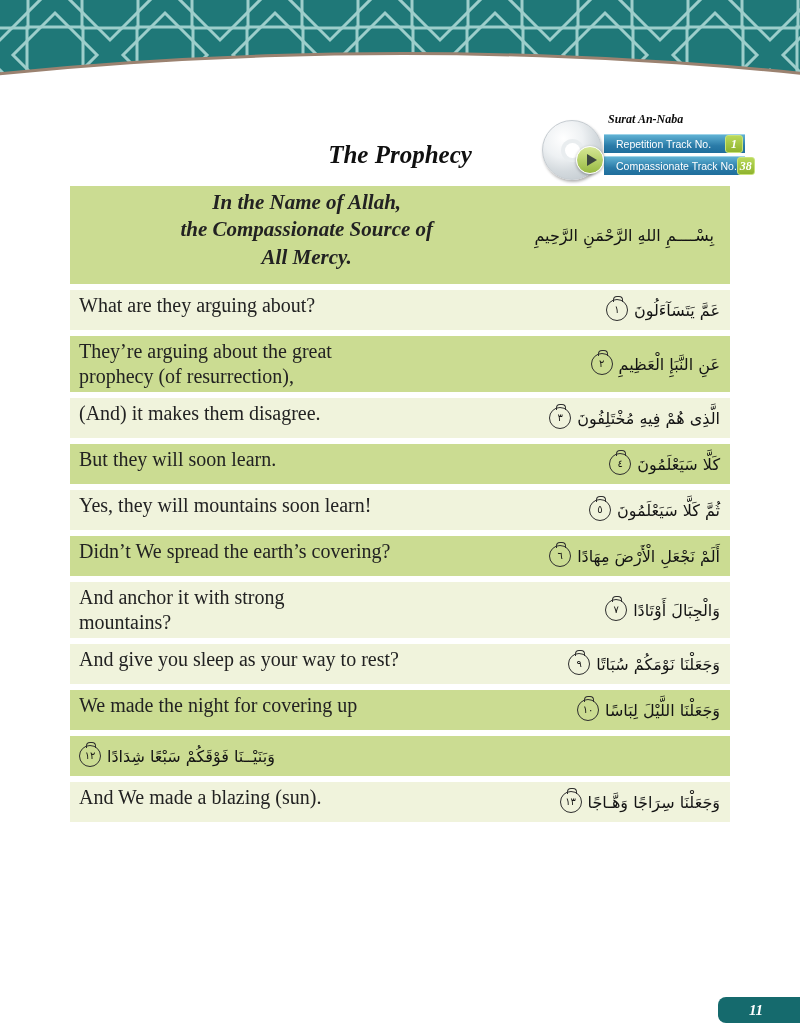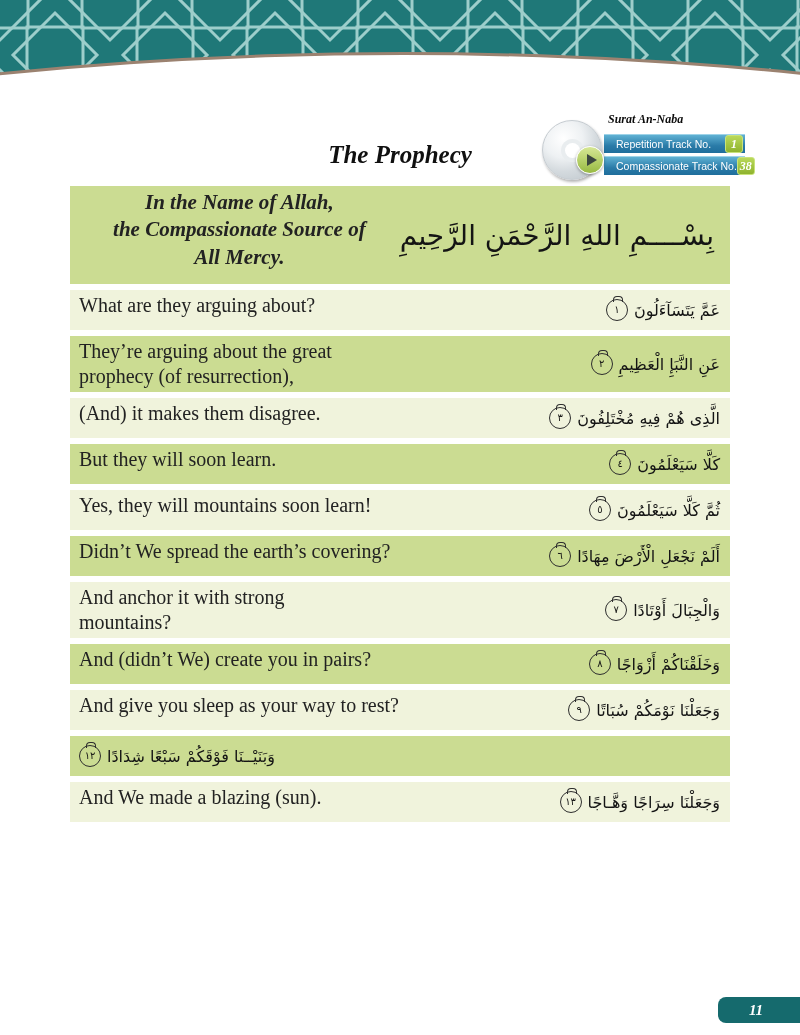--- a/index.html
+++ b/index.html
@@ -64,21 +64,21 @@
       display:flex;align-items:center;gap:6px;white-space:nowrap;flex:none;}
   .medallion{display:inline-flex;width:20px;height:20px;border:1.5px solid #2e2e2e;
              border-radius:50%;align-items:center;justify-content:center;
              font-size:10px;line-height:1;flex:none;position:relative;background:transparent;}
   .medallion::before{content:"";position:absolute;top:-4px;left:50%;margin-left:-4px;
              width:8px;height:5px;border:1px solid #2e2e2e;border-bottom:none;
              border-radius:4px 4px 0 0;}
   .row.bismillah{min-height:98px;}
   .row.bismillah .en{flex:1;text-align:center;font-weight:bold;font-style:italic;
                      font-size:21px;line-height:1.3;}
-  .row.bismillah .ar{font-size:28px;padding-right:6px;}
+  .row.bismillah .ar{font-size:16px;padding-right:6px;}
 
   
   .page-num{position:absolute;right:-10px;bottom:12px;width:92px;height:26px;
             background:#156a6d;border-radius:8px;color:#ffffff;font-weight:bold;
             font-style:italic;font-size:15px;display:flex;align-items:center;
             justify-content:center;padding-right:16px;box-sizing:border-box;}
 </style>
 </head>
 <body>
 
@@ -191,35 +191,35 @@
         </div>
       </div>
       <div class="row verse cream">
         <div class="en">And anchor it with strong
 mountains?</div>
         <div class="ar" dir="rtl">
           <span>وَالْجِبَالَ أَوْتَادًا</span>
           <span class="medallion">٧</span>
         </div>
       </div>
-      <div class="row verse green">
-        <div class="en">And (didn’t We) create you in pairs?</div>
-        <div class="ar" dir="rtl">
-          <span>وَخَلَقْنَاكُمْ أَزْوَاجًا</span>
-          <span class="medallion">٨</span>
-        </div>
-      </div>
       <div class="row verse cream">
         <div class="en">And give you sleep as your way to rest?</div>
         <div class="ar" dir="rtl">
           <span>وَجَعَلْنَا نَوْمَكُمْ سُبَاتًا</span>
           <span class="medallion">٩</span>
         </div>
       </div>
       <div class="row verse green">
+        <div class="en">We made the night for covering up</div>
+        <div class="ar" dir="rtl">
+          <span>وَجَعَلْنَا اللَّيْلَ لِبَاسًا</span>
+          <span class="medallion">١٠</span>
+        </div>
+      </div>
+      <div class="row verse green">
         <div class="ar" dir="rtl">
           <span>وَبَنَيْــنَا فَوْقَكُمْ سَبْعًا شِدَادًا</span>
           <span class="medallion">١٢</span>
         </div>
       </div>
       <div class="row verse cream">
         <div class="en">And We made a blazing (sun).</div>
         <div class="ar" dir="rtl">
           <span>وَجَعَلْنَا سِرَاجًا وَهَّـاجًا</span>
           <span class="medallion">١٣</span>

